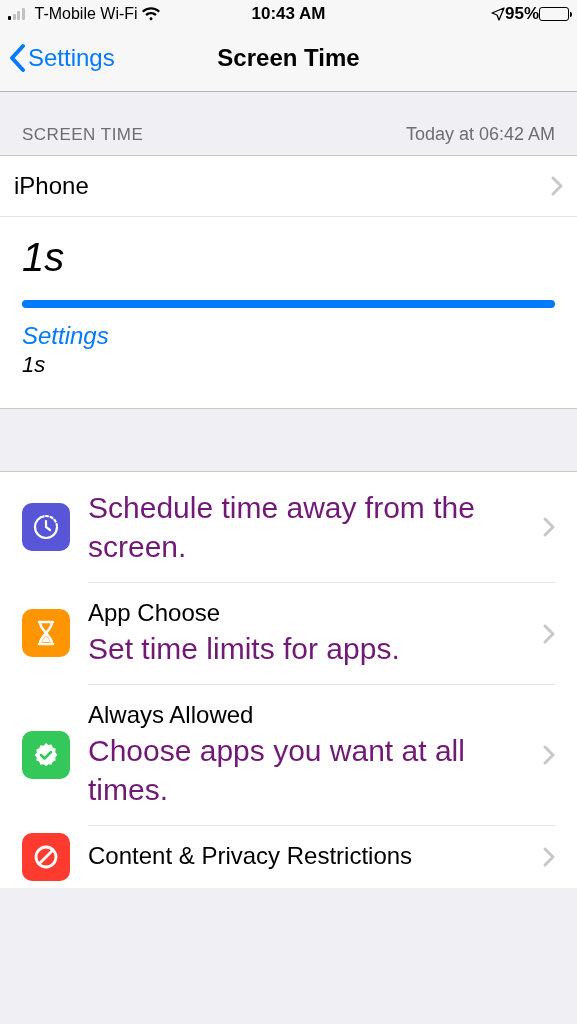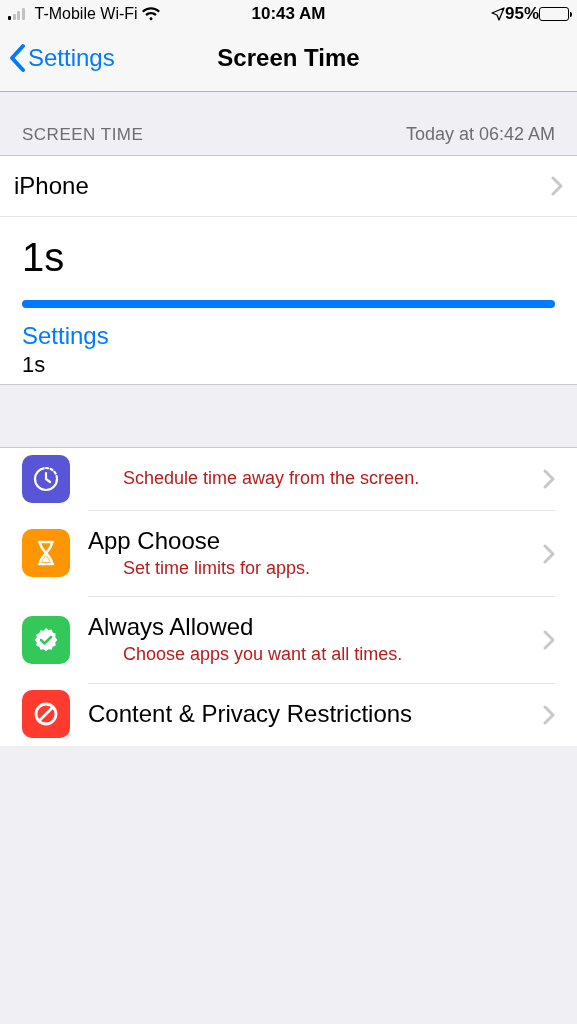--- a/index.html
+++ b/index.html
@@ -151,21 +151,22 @@
       font-size: 24px;
       border-bottom: 1px solid #e5e5e8;
       cursor: pointer;
     }
     .chevron {
       color: #c7c7cc;
       font-size: 22px;
       font-weight: 600;
     }
     .summary-body {
-      padding: 18px 22px 6px;
+      padding: 18px 22px 30px;
+      font-style: italic;
     }
     .big-time {
       font-size: 40px;
       font-weight: 400;
       color: #000;
     }
     .usage-bar {
       height: 8px;
       background: #007aff;
       border-radius: 4px;
@@ -221,24 +222,23 @@
     }
     .option-text {
       flex: 1;
     }
     .option-title {
       font-size: 24px;
       color: #000;
       margin-bottom: 2px;
     }
     .option-desc {
-      font-size: 18px;
-      color: #b91c1c;
+      font-size: 30px;
+      color: #701a75;
       line-height: 1.3;
-      margin-left: 35px;
     }
     .options-list .option-row {
       padding-top: 0;
       padding-bottom: 0;
     }
     .options-list .option-row .option-text-wrap {
       padding: 16px 0;
     }
     .icon-downtime { background: #5856d6; }
     .icon-applimits { background: #ff9500; }

